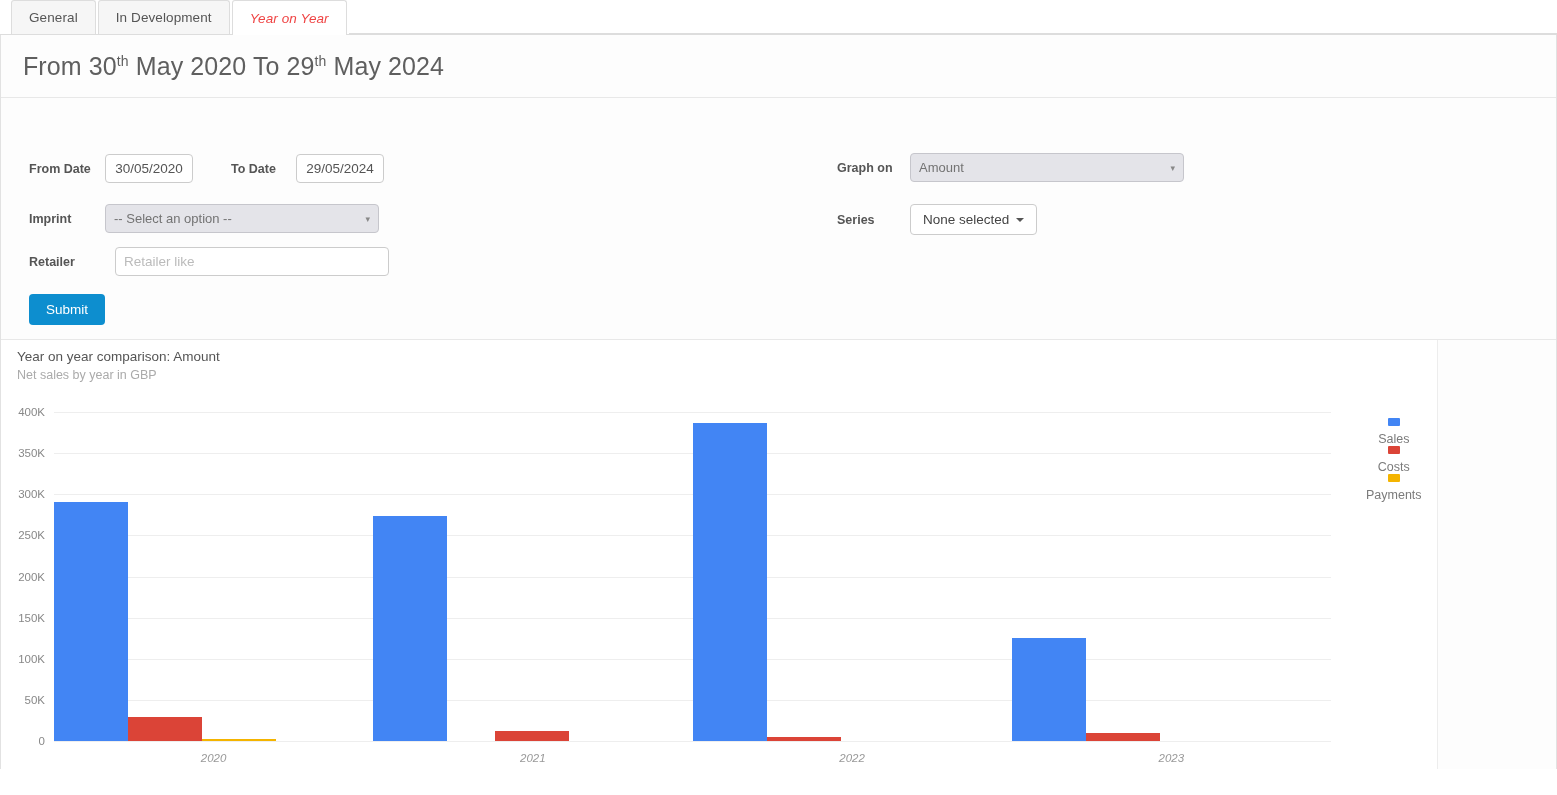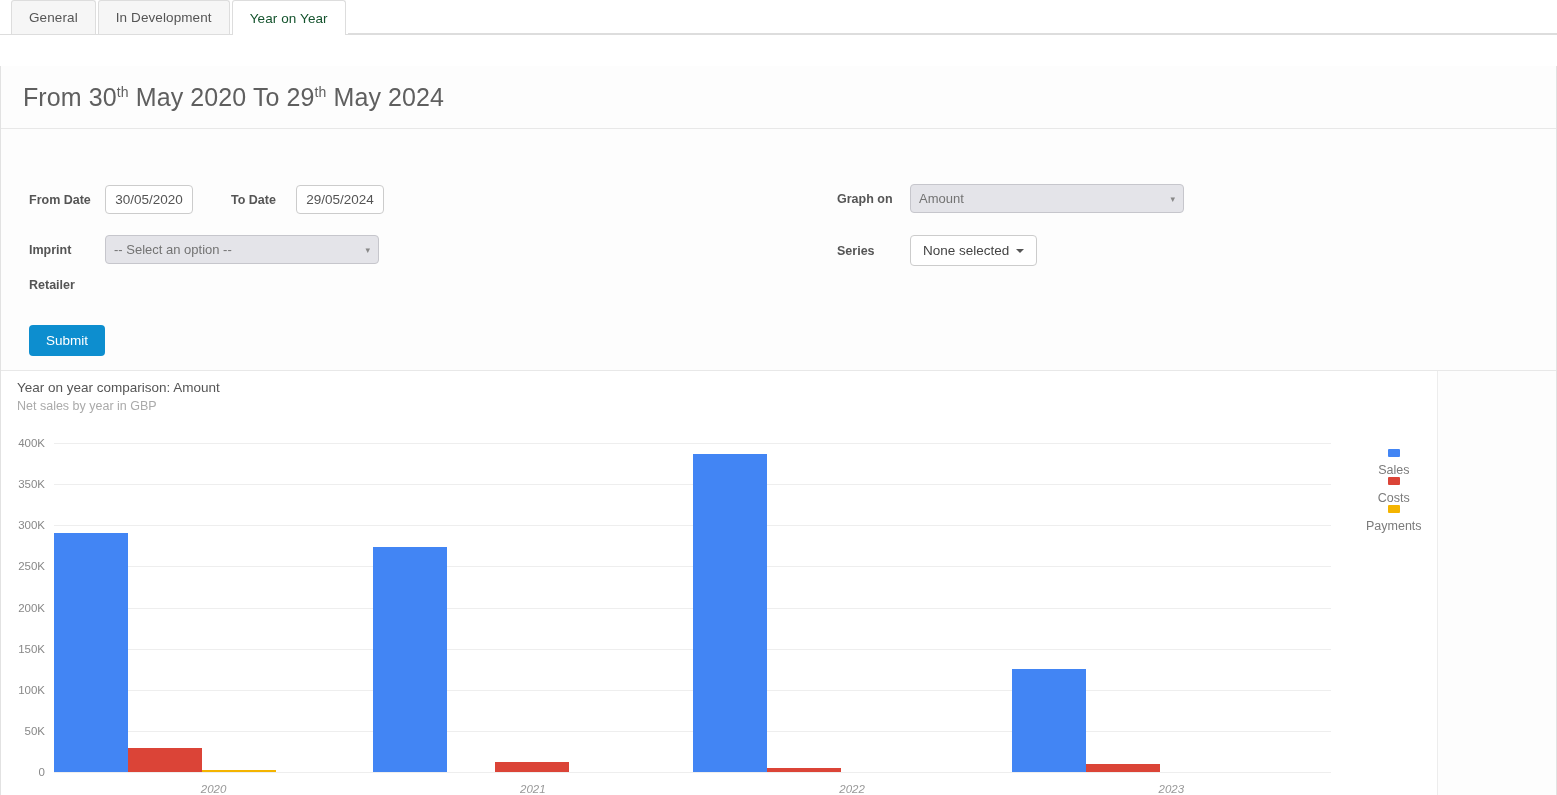--- a/index.html
+++ b/index.html
@@ -32,46 +32,46 @@
     border: 1px solid #dddddd;
     border-bottom: none;
     border-radius: 3px 3px 0 0;
     margin-right: 2px;
     cursor: pointer;
     white-space: nowrap;
     letter-spacing: 0.1px;
   }
   .tab.active {
     background: #ffffff;
-    color: #14532d;
+    color: #ef4444;
     position: relative;
     z-index: 3;
     margin-bottom: -1px;
     height: 35px;
+    font-style: italic;
   }
   .tab-filler {
     flex: 1;
     height: 34px;
     border-bottom: 1px solid #dddddd;
   }
 
   
   .page-panel {
     border-left: 1px solid #e2e2e2;
     border-right: 1px solid #e2e2e2;
     background: #fdfdfd;
   }
   .page-header {
     height: 63px;
     display: flex;
     align-items: center;
     padding-left: 22px;
     border-bottom: 1px solid #e8e8e8;
     background: #fdfdfd;
-    margin-top: 31px;
   }
   .page-title {
     font-size: 25px;
     color: #5f5f5f;
     font-weight: normal;
     margin: 0;
     letter-spacing: 0.1px;
   }
   .page-title sup { font-size: 14px; vertical-align: super; }
 
@@ -291,20 +291,21 @@
       <span class="sel-wrap">
         <select class="sel" style="width:274px;">
           <option>-- Select an option --</option>
         </select>
         <span class="sel-caret">▾</span>
       </span>
     </div>
 
     <div class="row" style="left:28px; top:149px; gap:23px;">
       <span class="lbl" style="width:63px;">Retailer</span>
+      <input class="txt-input" style="width: 274px;" placeholder="Retailer like">
     </div>
 
     <div class="row" style="left:836px; top:55px; gap:13px;">
       <span class="lbl" style="width:60px;">Graph on</span>
       <span class="sel-wrap">
         <select class="sel" style="width:274px;">
           <option>Amount</option>
         </select>
         <span class="sel-caret">▾</span>
       </span>

